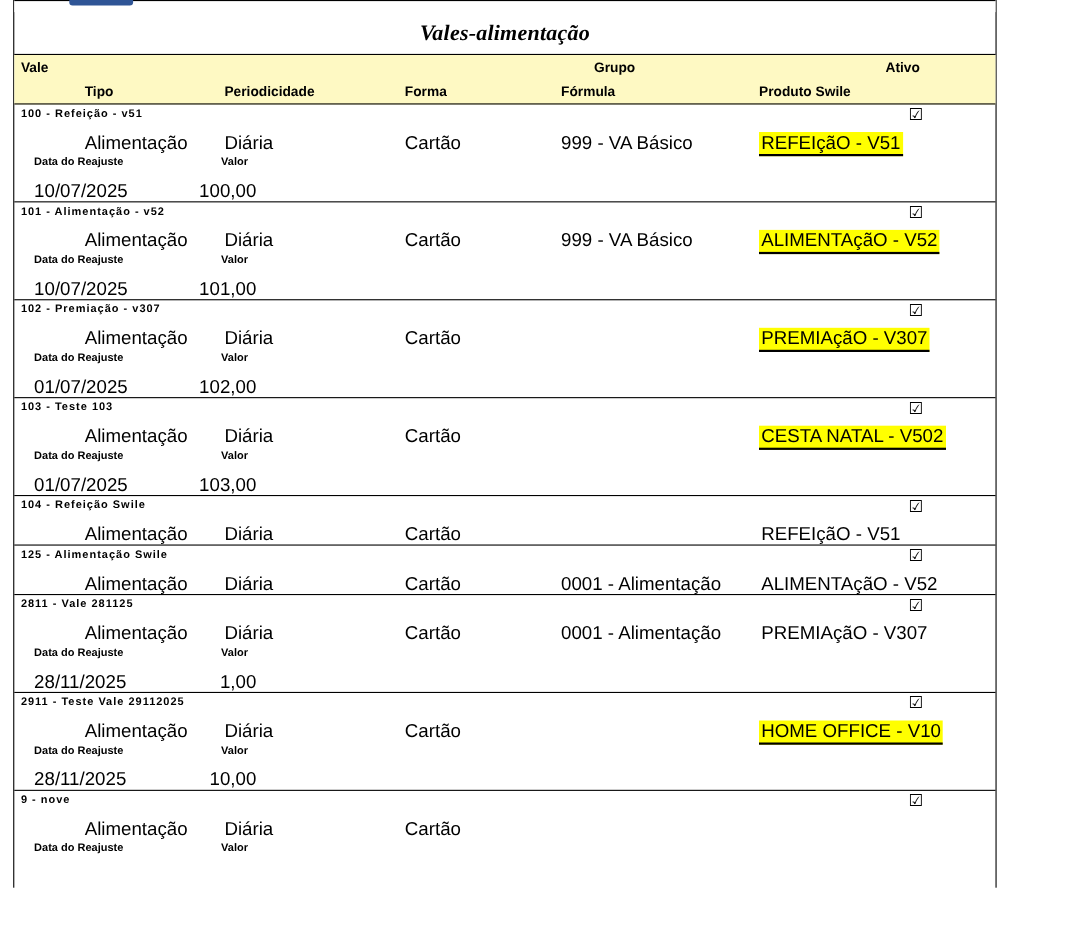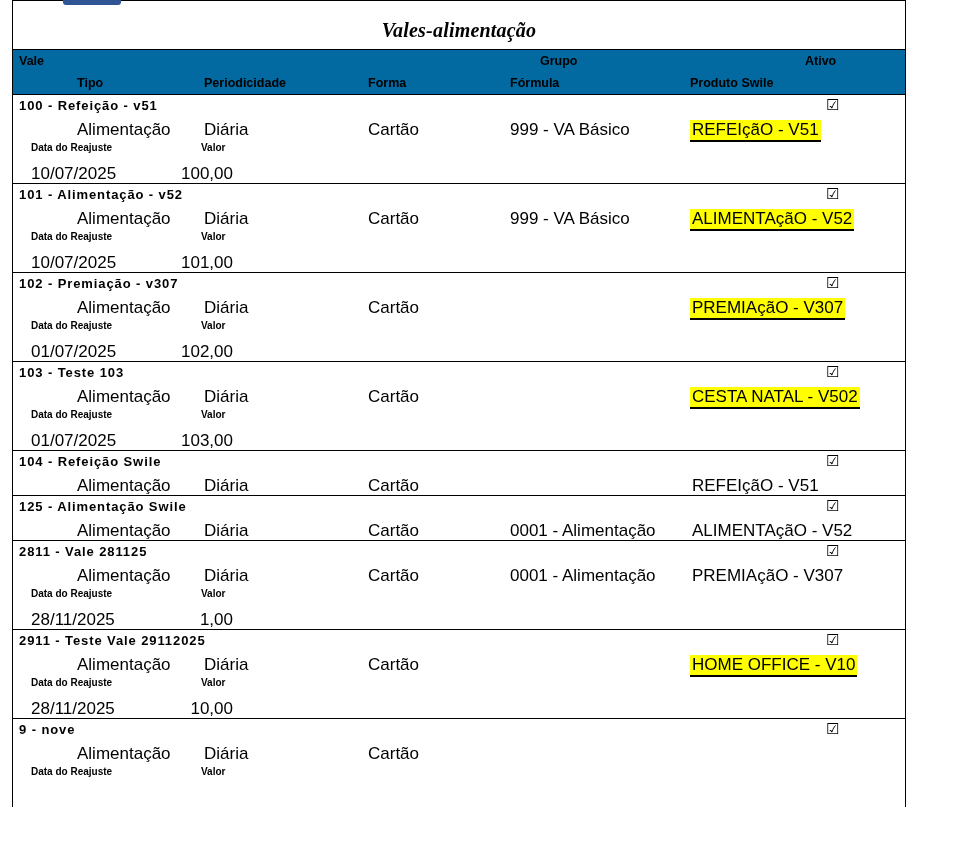--- a/index.html
+++ b/index.html
@@ -59,21 +59,21 @@
   .title-row .title {
     font-family: "Liberation Serif", serif;
     font-style: italic;
     font-weight: bold;
     font-size: 20px;
     color: #000;
     letter-spacing: 0.2px;
   }
   
   .head-band {
-    background: #0369a1;
+    background: #fef9c3;
     border-bottom: 1px solid #000;
   }
   .head-row {
     position: relative;
     height: 22px;
     font-size: 12.5px;
     font-weight: bold;
     color: #000;
   }
   .head-row.second {
@@ -105,21 +105,21 @@
     position: absolute;
     top: 3px;
     font-size: 17px;
     color: #000;
     white-space: nowrap;
   }
   .vale-name {
     position: absolute;
     left: 6px;
     top: 3px;
-    font-size: 13px;
+    font-size: 10px;
     font-weight: bold;
     letter-spacing: 0.9px;
     color: #000;
     white-space: nowrap;
   }
   .checkbox {
     position: absolute;
     left: 813px;
     top: 2px;
     font-size: 15px;

